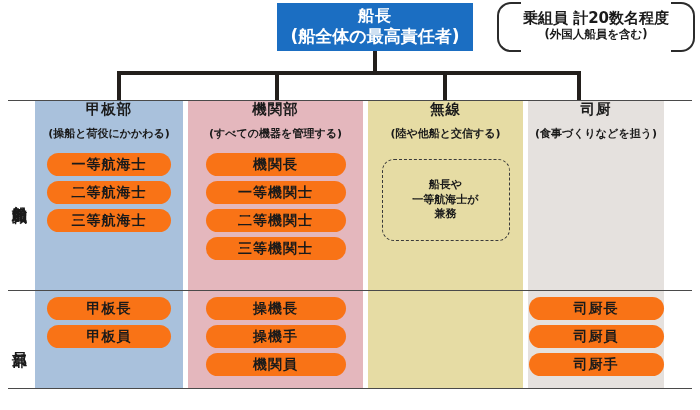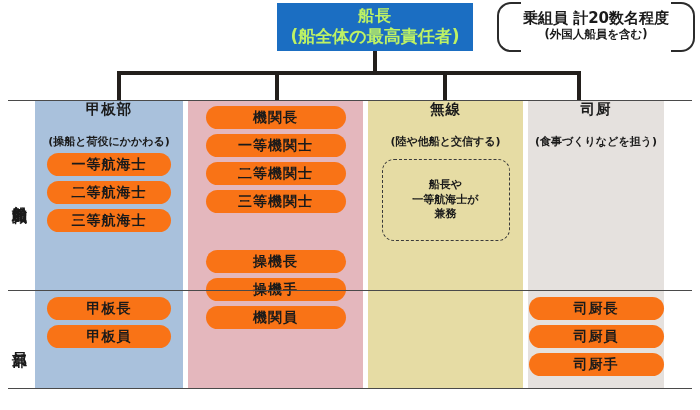--- a/index.html
+++ b/index.html
@@ -24,21 +24,21 @@
   }
 
   
   .root-box {
     position: absolute;
     left: 277px;
     top: 3px;
     width: 196px;
     height: 48px;
     background: #1b6ec2;
-    color: #bef264;
+    color: #ffffff;
     display: flex;
     flex-direction: column;
     align-items: center;
     justify-content: center;
     line-height: 1.15;
   }
   .root-title {
     font-size: 16px;
     font-weight: bold;
     letter-spacing: 1px;
@@ -148,21 +148,21 @@
     line-height: 1.15;
   }
   .col-head-title {
     font-size: 14.5px;
     font-weight: bold;
     letter-spacing: 1px;
   }
   .col-head-sub {
     font-size: 11px;
     font-weight: bold;
-    margin-top: 18px;
+    margin-top: 10px;
   }
 
   .col-upper {
     height: 142px;
     padding-top: 5px;
     box-sizing: border-box;
   }
   .col-lower {
     height: 98px;
     padding-top: 7px;
@@ -249,20 +249,24 @@
         <div class="pill">二等航海士</div>
         <div class="pill">三等航海士</div>
       </div>
     <div class="col-lower">
         <div class="pill">甲板長</div>
         <div class="pill">甲板員</div>
       </div>
   </div>
 
   <div class="column" id="col-1" style="background: rgb(228, 183, 189);">
+    <div class="col-head">
+      <div class="col-head-title">機関部</div>
+      <div class="col-head-sub">(すべての機器を管理する)</div>
+    </div>
     <div class="col-upper">
         <div class="pill">機関長</div>
         <div class="pill">一等機関士</div>
         <div class="pill">二等機関士</div>
         <div class="pill">三等機関士</div>
       </div>
     <div class="col-lower">
         <div class="pill">操機長</div>
         <div class="pill">操機手</div>
         <div class="pill">機関員</div>

